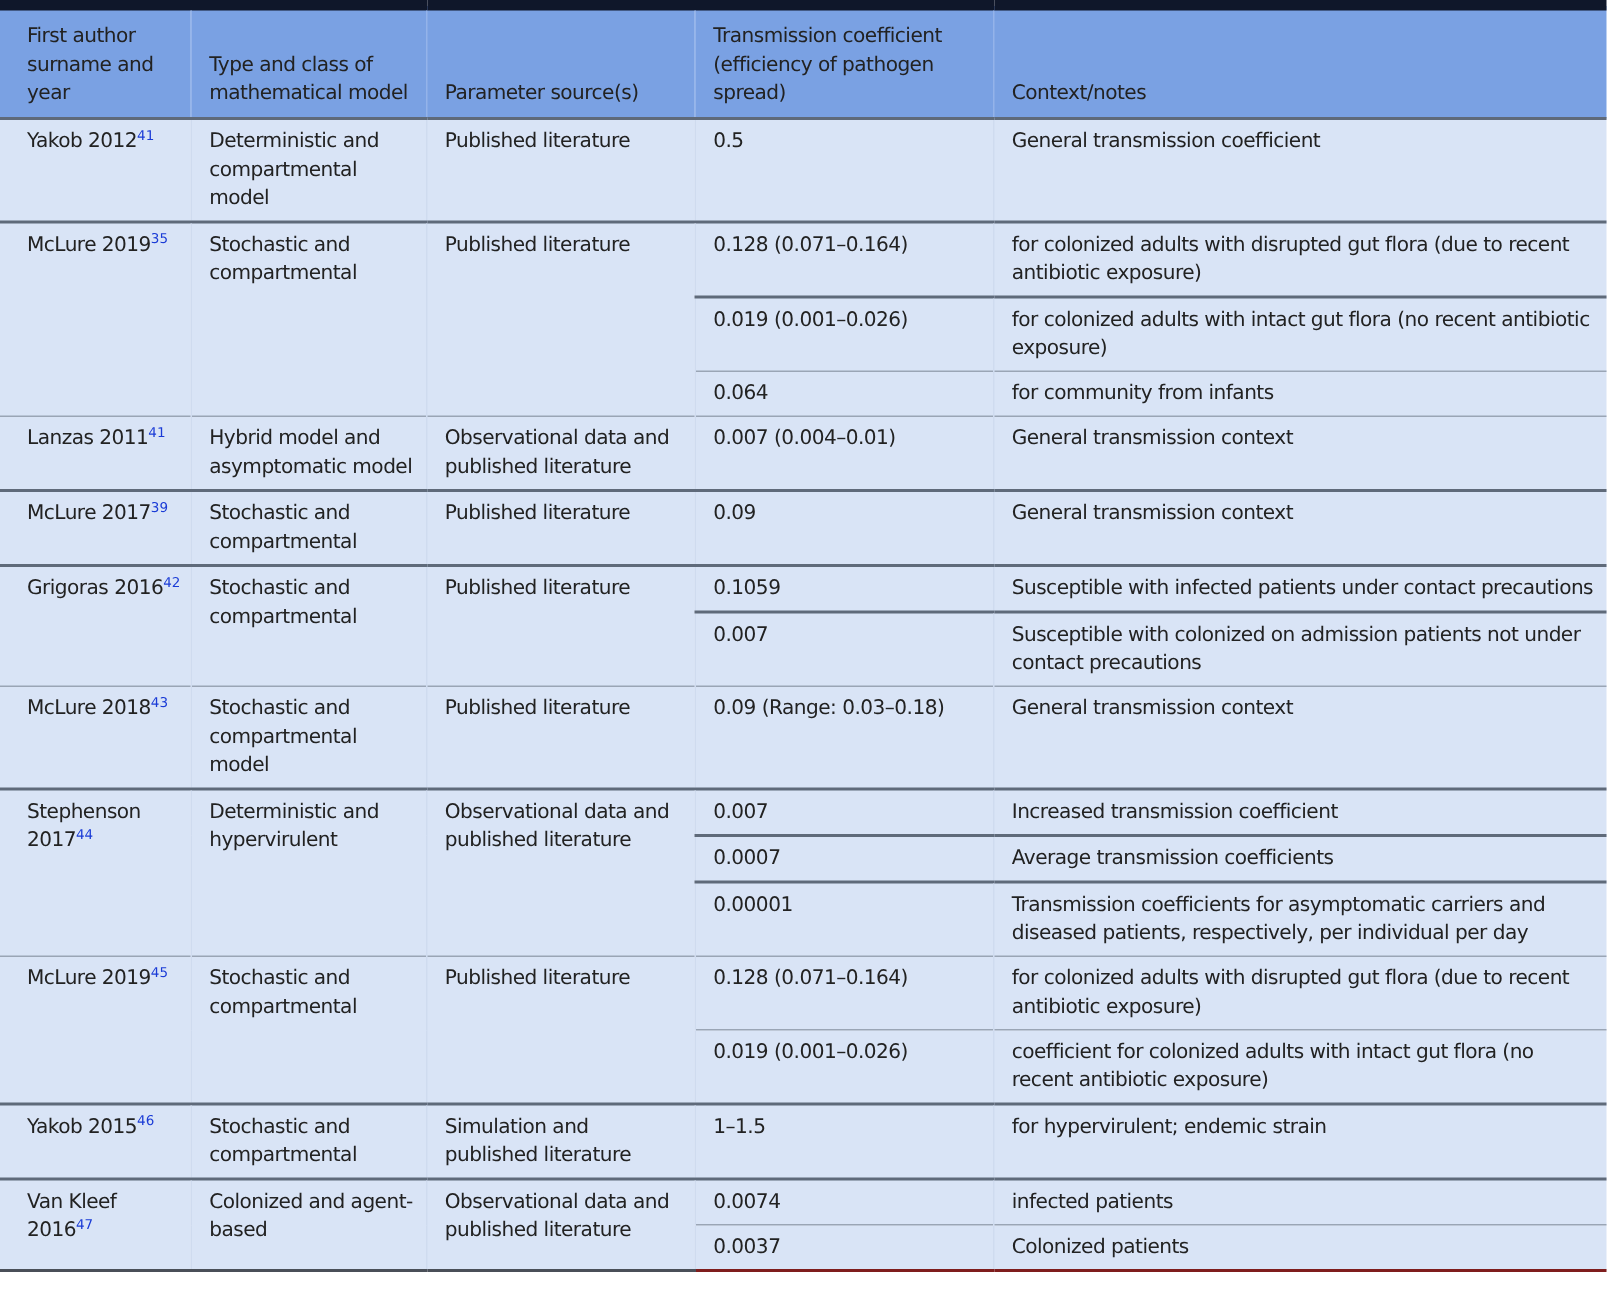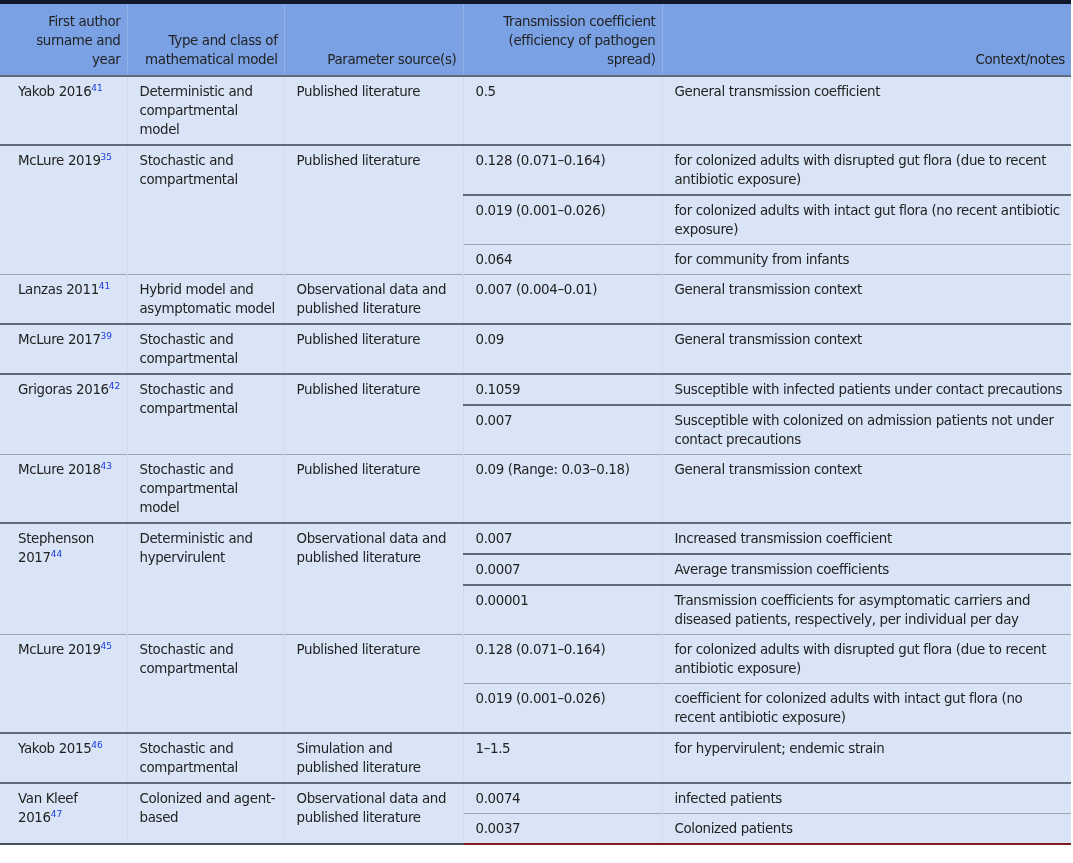--- a/index.html
+++ b/index.html
@@ -9,23 +9,23 @@
     width: 1071px;
     border-collapse: collapse;
     table-layout: fixed;
     font-size: 13.4px;
     line-height: 19px;
     color: #222;
     letter-spacing: -0.35px;
   }
   #tbl thead tr { background: #7aa1e3; }
   #tbl thead th {
-    font-weight: normal; text-align: right; vertical-align: bottom;
+    font-weight: normal; text-align: left; vertical-align: bottom;
     padding: 8px 6px 6px 12px;
-    border-top: 4px solid #0f172a;
+    border-top: 7px solid #0f172a;
     border-left: 1px solid #94b3ea;
   }
   #tbl thead th:first-child { border-left: none; padding-left: 18px; }
   #tbl tbody td {
     background: #d9e4f6;
     vertical-align: top;
     padding: 5px 6px 5px 12px;
     border-left: 1px solid #cfdbef;
   }
   #tbl tbody td.c-author { border-left: none; padding-left: 18px; }
@@ -51,21 +51,21 @@
       <th>First author surname and year</th>
       <th>Type and class of mathematical model</th>
       <th>Parameter source(s)</th>
       <th>Transmission coefficient (efficiency of pathogen spread)</th>
       <th>Context/notes</th>
     </tr>
   </thead>
   <tbody>
 
     <tr class="grp-start">
-      <td class="c-author"><span>Yakob 2016</span><sup class="ref">41</sup></td>
+      <td class="c-author"><span>Yakob 2012</span><sup class="ref">41</sup></td>
       <td>Deterministic and compartmental model</td>
       <td>Published literature</td>
       <td class="c-coef" style="">0.5</td>
       <td class="c-note">General transmission coefficient</td>
     </tr>
 
     <tr class="grp-start">
       <td class="c-author" rowspan="3"><span>McLure 2019</span><sup class="ref">35</sup></td>
       <td rowspan="3">Stochastic and compartmental</td>
       <td rowspan="3">Published literature</td>

